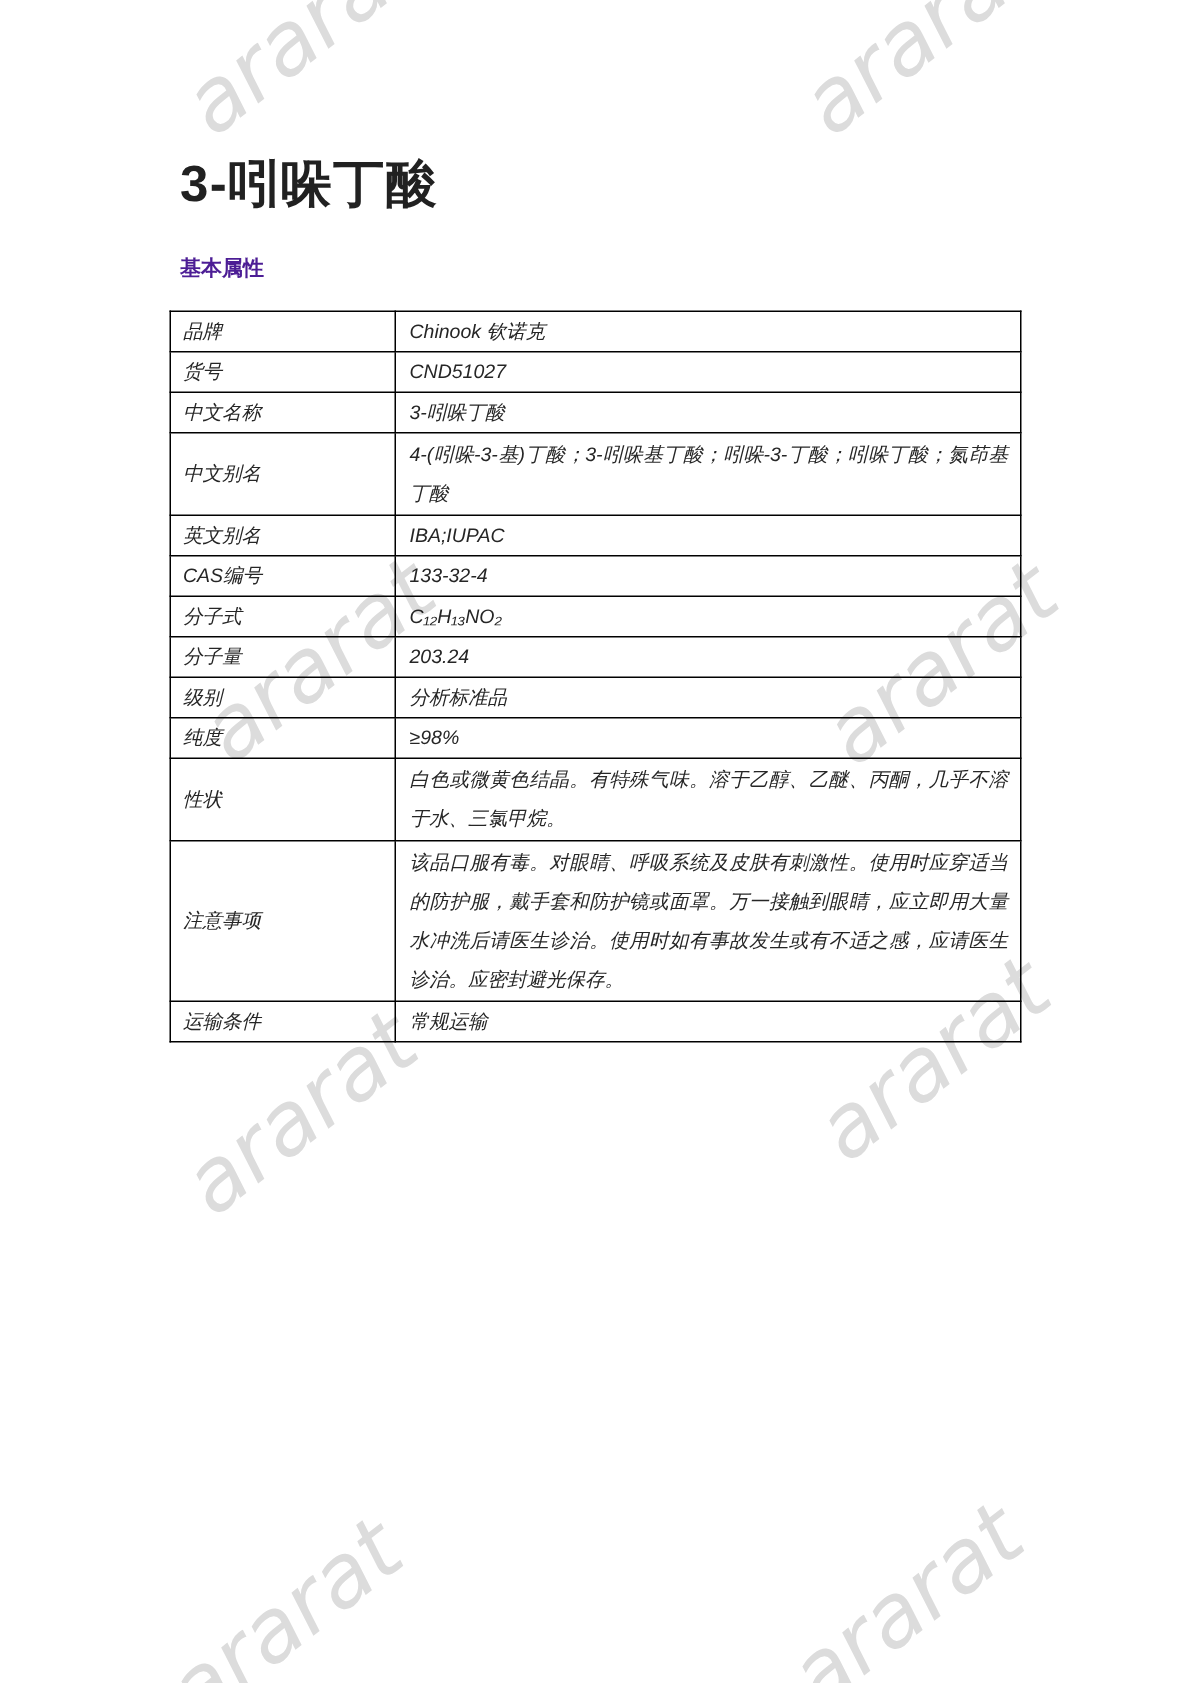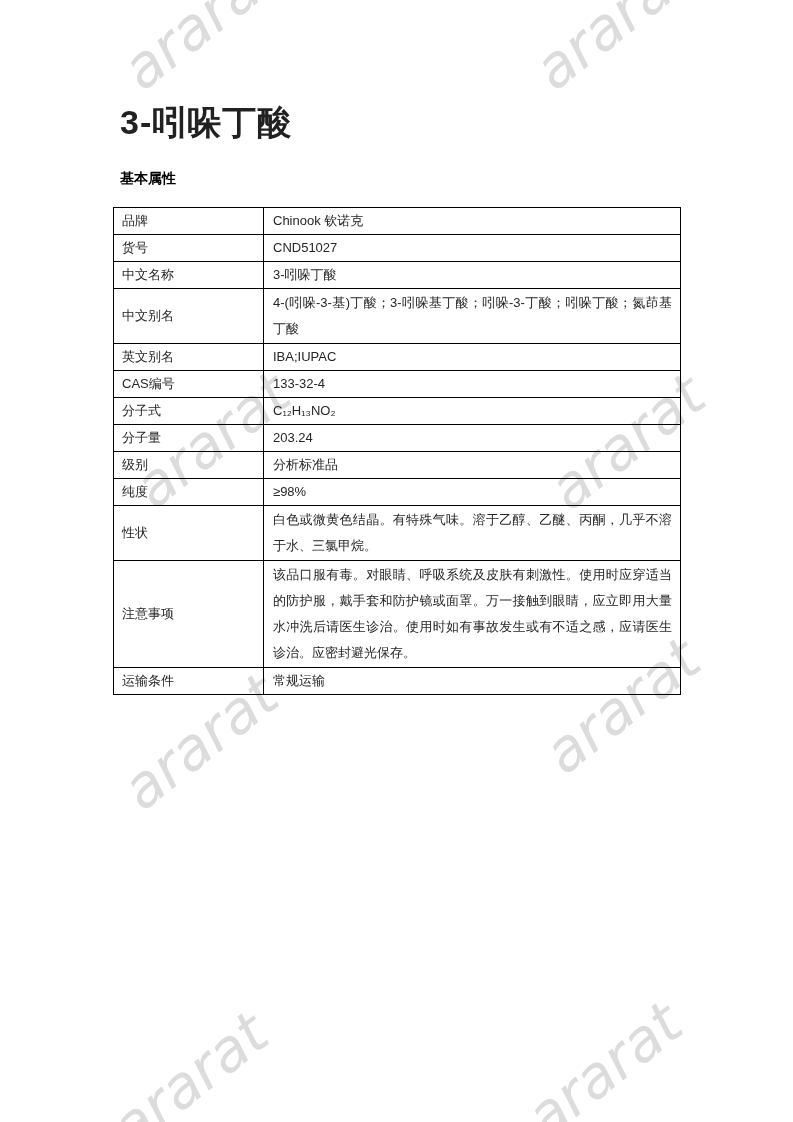--- a/index.html
+++ b/index.html
@@ -46,31 +46,32 @@
     font-weight: 600;
     letter-spacing: 1px;
     color: #212121;
   }
   .section-heading {
     position: absolute;
     left: 120px;
     top: 170px;
     font-size: 14px;
     font-weight: 600;
-    color: #000000;
+    color: #4c1d95;
     text-align: center;
   }
   table.props {
     position: absolute;
     left: 113px;
     top: 207px;
     width: 567px;
     border-collapse: collapse;
     table-layout: fixed;
     background: transparent;
+    font-style: italic;
   }
   table.props td {
     border: 1px solid #000000;
     font-size: 13px;
     line-height: 26px;
     vertical-align: middle;
     padding: 0 8px;
     background: transparent;
   }
   table.props td.lbl {

